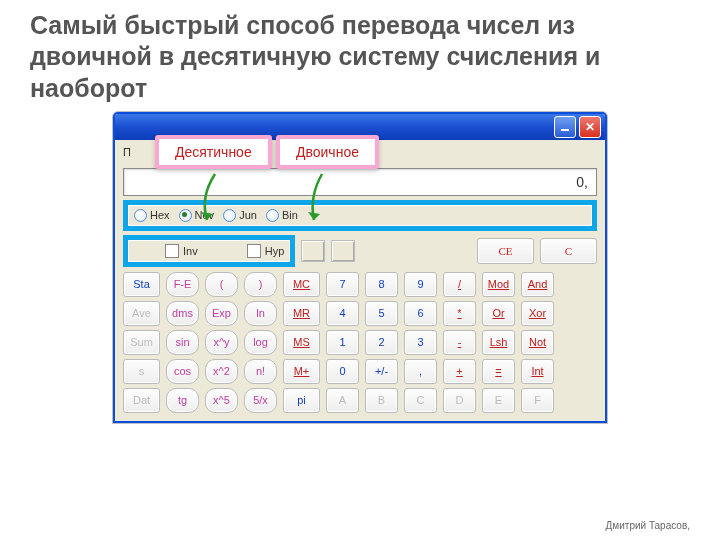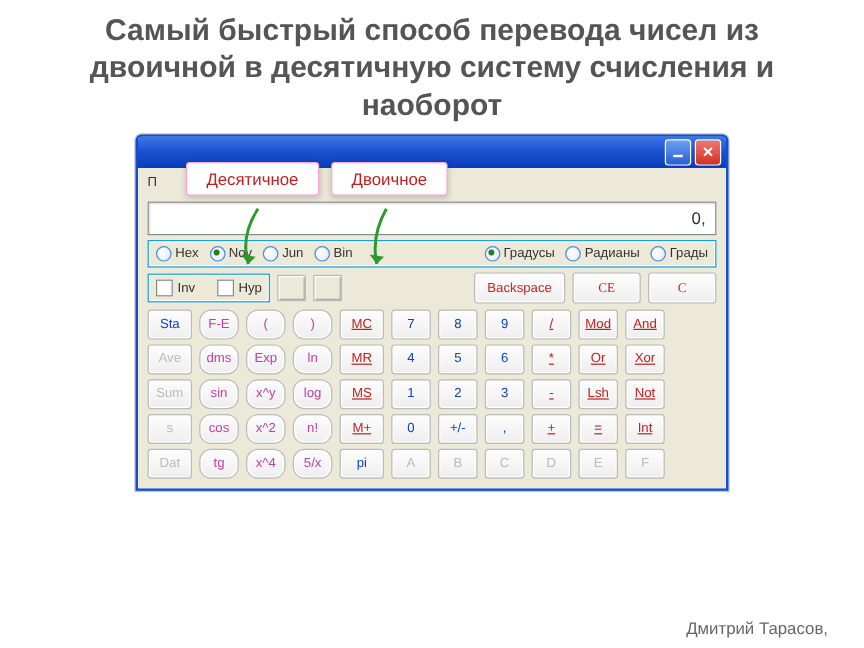--- a/index.html
+++ b/index.html
@@ -8,21 +8,21 @@
     width: 720px;
     height: 540px;
     font-family: Arial, sans-serif;
     background: #fff;
     position: relative;
     overflow: hidden;
   }
   .title {
     font-size: 25px;
     font-weight: bold;
-    text-align: center;
+    text-align: left;
     color: #555;
     margin: 10px 30px 8px;
     line-height: 1.25;
   }
   .window {
     width: 490px;
     margin: 0 auto;
     border: 2px solid #0a4eda;
     border-radius: 5px 5px 0 0;
     background: #ece9d8;
@@ -68,21 +68,21 @@
     display: flex;
     justify-content: flex-end;
     align-items: center;
     padding: 0 8px;
     font-size: 14px;
     color: #333;
     box-shadow: inset 1px 1px 2px rgba(0,0,0,.15);
   }
   .panel {
     margin: 4px 8px;
-    border: 1px solid #0ea5e9;
+    border: 5px solid #0ea5e9;
     background: #ece9d8;
     padding: 4px 6px;
     display: flex;
     align-items: center;
     gap: 9px;
     font-size: 11px;
     color: #333;
     box-shadow: inset 0 0 0 1px #fff;
   }
   .panel.double { justify-content: space-between; }
@@ -93,21 +93,21 @@
     border: 1px solid #4e8de0;
     background: radial-gradient(circle at 35% 35%, #fff, #dfe9f8);
     position: relative;
   }
   .radio.sel .dot::after {
     content: ""; position: absolute; left: 2.5px; top: 2.5px;
     width: 5px; height: 5px; border-radius: 50%;
     background: #2a7a2a;
   }
   .checkrow { display: flex; align-items: center; gap: 18px; }
-  .chk { display: flex; align-items: center; gap: 4px; font-size: 11px; cursor: pointer; }
+  .chk { display: flex; align-items: center; gap: 4px; font-size: 11px; cursor: pointer; margin-left: 31px; }
   .chk .box {
     width: 12px; height: 12px; border: 1px solid #888; background: #fff;
   }
   .blank {
     width: 22px; height: 20px; border: 1px solid #bbb; background: #ece9d8;
     box-shadow: inset 1px 1px 0 #fff, inset -1px -1px 0 #aaa;
   }
   .toprow {
     margin: 4px 8px;
     display: flex;
@@ -148,42 +148,42 @@
     color: #444;
     box-shadow: inset 0 0 0 1px #fff;
   }
   .blue { color: #1040c0; }
   .red { color: #c02020; text-decoration: underline; }
   .magenta { color: #c040a0; border-radius: 10px; }
   .dim { color: #bbb; }
   .callout {
     position: absolute;
     background: #fff;
-    border: 1px solid #f9a8d4;
+    border: 4px solid #f9a8d4;
     border-radius: 3px;
     padding: 5px 16px;
     font-size: 14px;
     color: #c02020;
     box-shadow: 0 2px 5px rgba(0,0,0,.2);
     z-index: 5;
   }
   .callout.dec { left: 155px; top: 135px; }
   .callout.bin { left: 276px; top: 135px; }
   .arrow {
     position: absolute;
     z-index: 4;
   }
   .arrow svg { display: block; }
   .arrow.a1 { left: 195px; top: 172px; }
   .arrow.a2 { left: 304px; top: 172px; }
   .footer {
     position: absolute;
     bottom: 8px;
     right: 30px;
-    font-size: 14px;
+    font-size: 10px;
     color: #666;
     text-align: left;
     line-height: 1.2;
   }
 </style>
 </head>
 <body>
 
 <div class="title">Самый быстрый способ перевода чисел из двоичной в десятичную систему счисления и наоборот</div>
 
@@ -227,53 +227,38 @@
         </div>
       <div class="radio">
           <span class="dot"></span>
           <span>Jun</span>
         </div>
       <div class="radio">
           <span class="dot"></span>
           <span>Bin</span>
         </div>
     </div>
-    <div class="rgroup">
-      <div class="radio sel">
-          <span class="dot"></span>
-          <span>Градусы</span>
-        </div>
-      <div class="radio">
-          <span class="dot"></span>
-          <span>Радианы</span>
-        </div>
-      <div class="radio">
-          <span class="dot"></span>
-          <span>Грады</span>
-        </div>
-    </div>
   </div>
 
   <div class="toprow">
     <div class="panel" style="margin:0;flex:0 0 auto;">
       <div class="checkrow">
         <div class="chk">
             <span class="box"></span>
             <span>Inv</span>
           </div>
         <div class="chk">
             <span class="box"></span>
             <span>Hyp</span>
           </div>
       </div>
     </div>
     <div class="blank"></div>
     <div class="blank"></div>
     <div class="spacer"></div>
-    <div class="bigbtn back">Backspace</div>
     <div class="bigbtn ce">CE</div>
     <div class="bigbtn c">C</div>
   </div>
 
   <div class="grid" id="grid">
       <div class="btn blue">Sta</div>
       <div class="btn magenta">F-E</div>
       <div class="btn magenta">(</div>
       <div class="btn magenta">)</div>
       <div class="btn red">MC</div>
@@ -311,21 +296,21 @@
       <div class="btn magenta">n!</div>
       <div class="btn red">M+</div>
       <div class="btn blue">0</div>
       <div class="btn blue">+/-</div>
       <div class="btn blue">,</div>
       <div class="btn red">+</div>
       <div class="btn red">=</div>
       <div class="btn red">Int</div>
       <div class="btn dim">Dat</div>
       <div class="btn magenta">tg</div>
-      <div class="btn magenta">x^4</div>
+      <div class="btn magenta">x^5</div>
       <div class="btn magenta">5/x</div>
       <div class="btn blue">pi</div>
       <div class="btn dim">A</div>
       <div class="btn dim">B</div>
       <div class="btn dim">C</div>
       <div class="btn dim">D</div>
       <div class="btn dim">E</div>
       <div class="btn dim">F</div>
     </div>
 </div>

